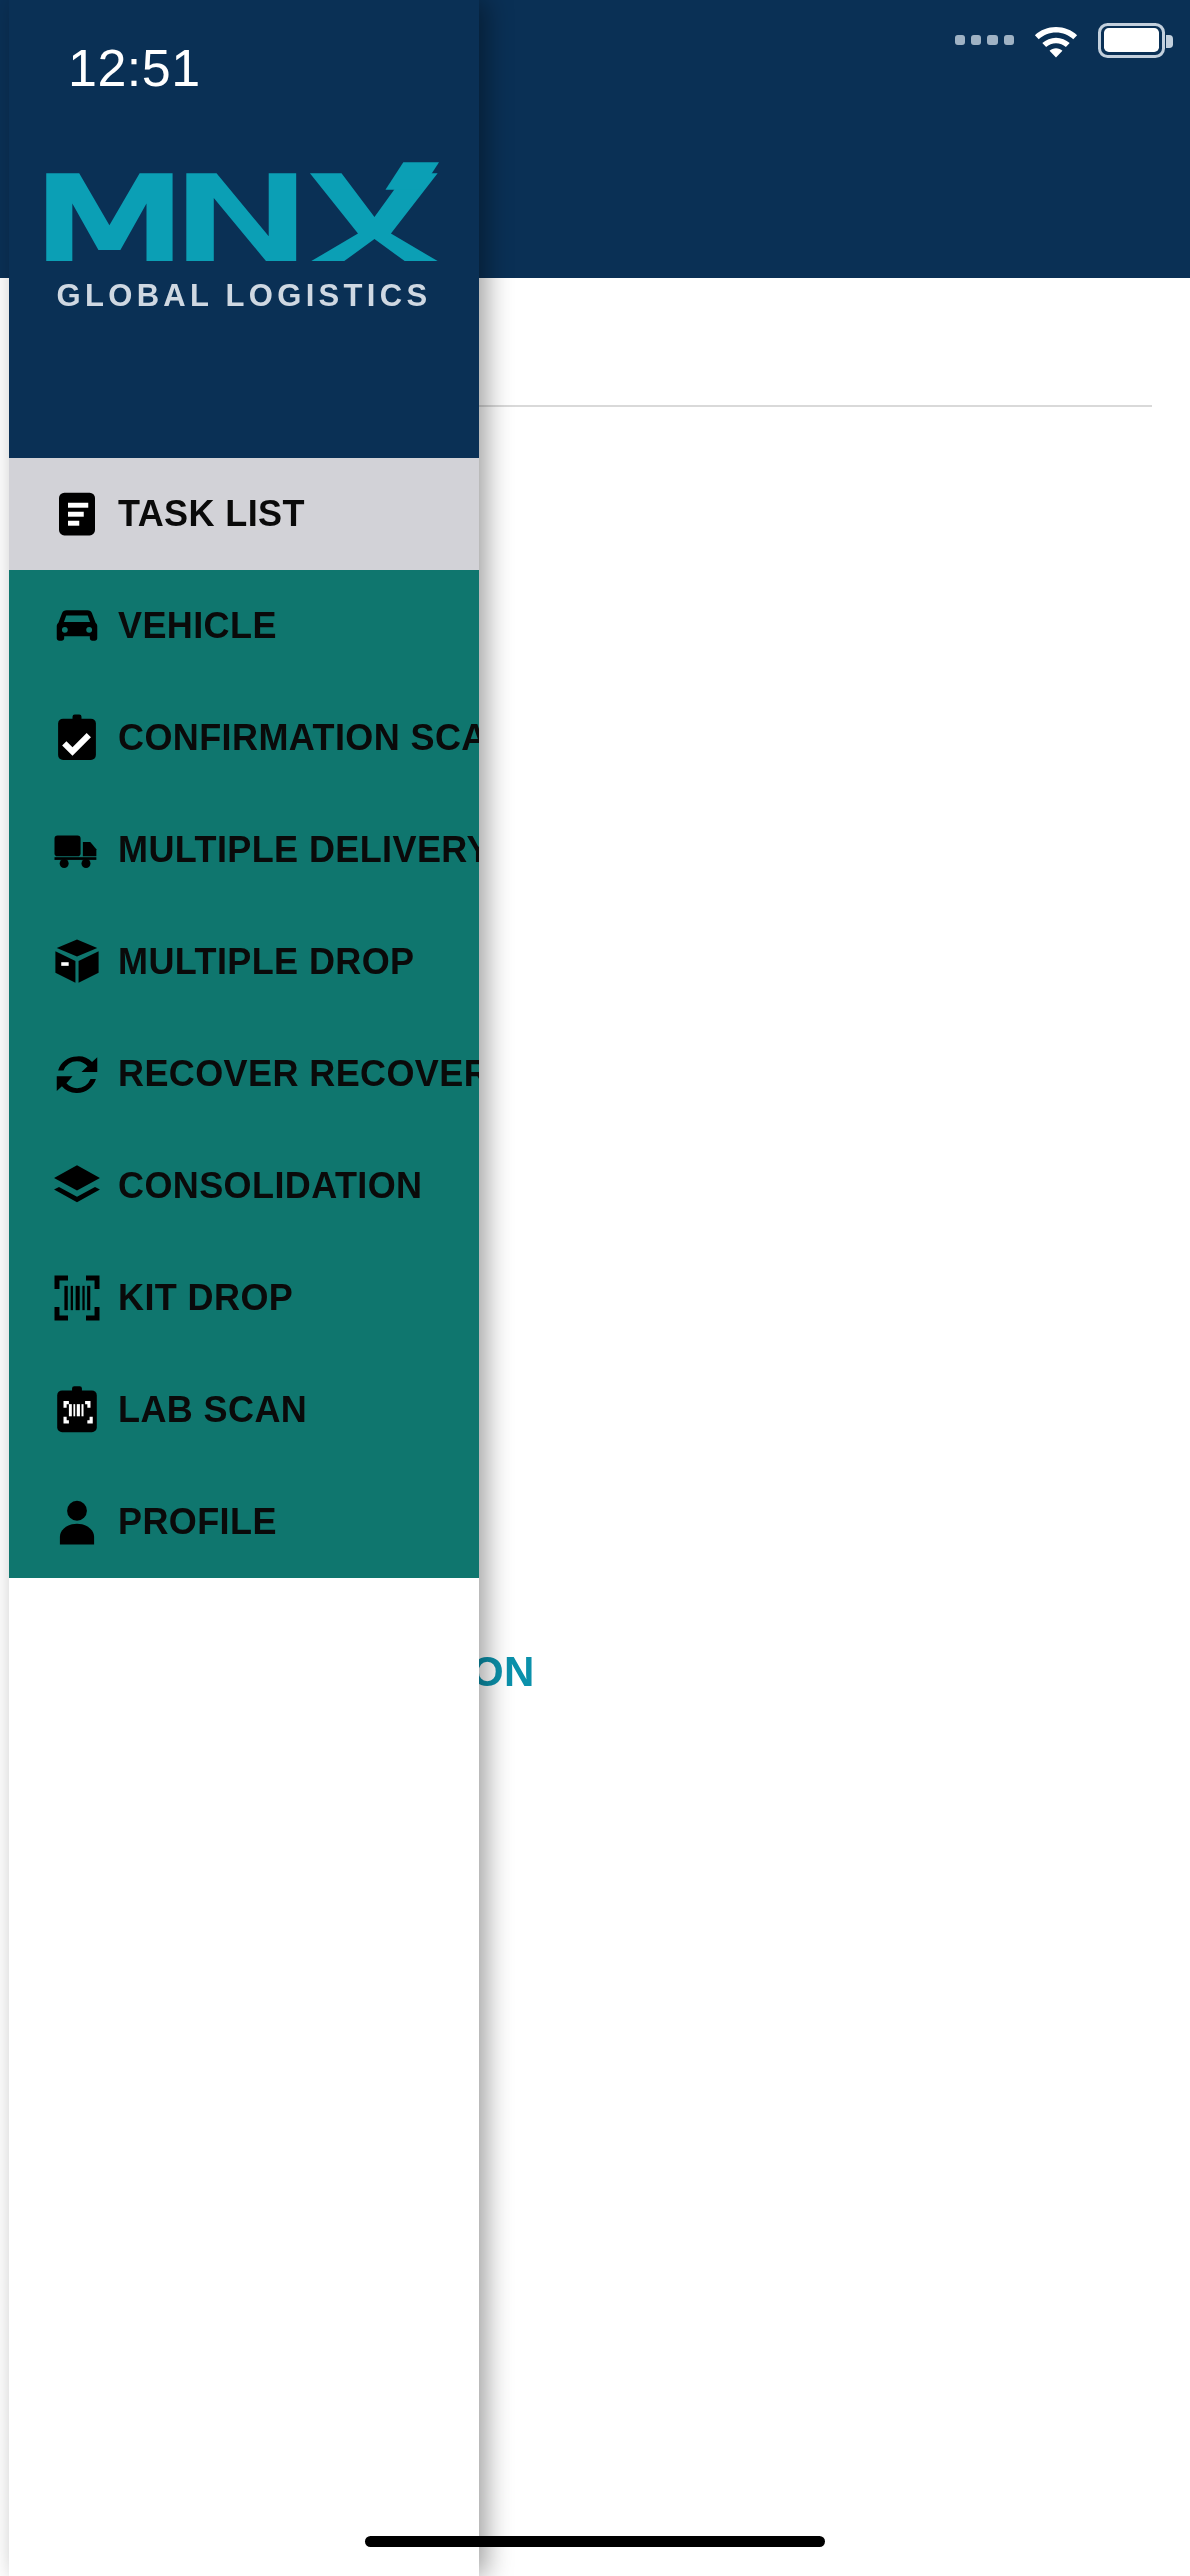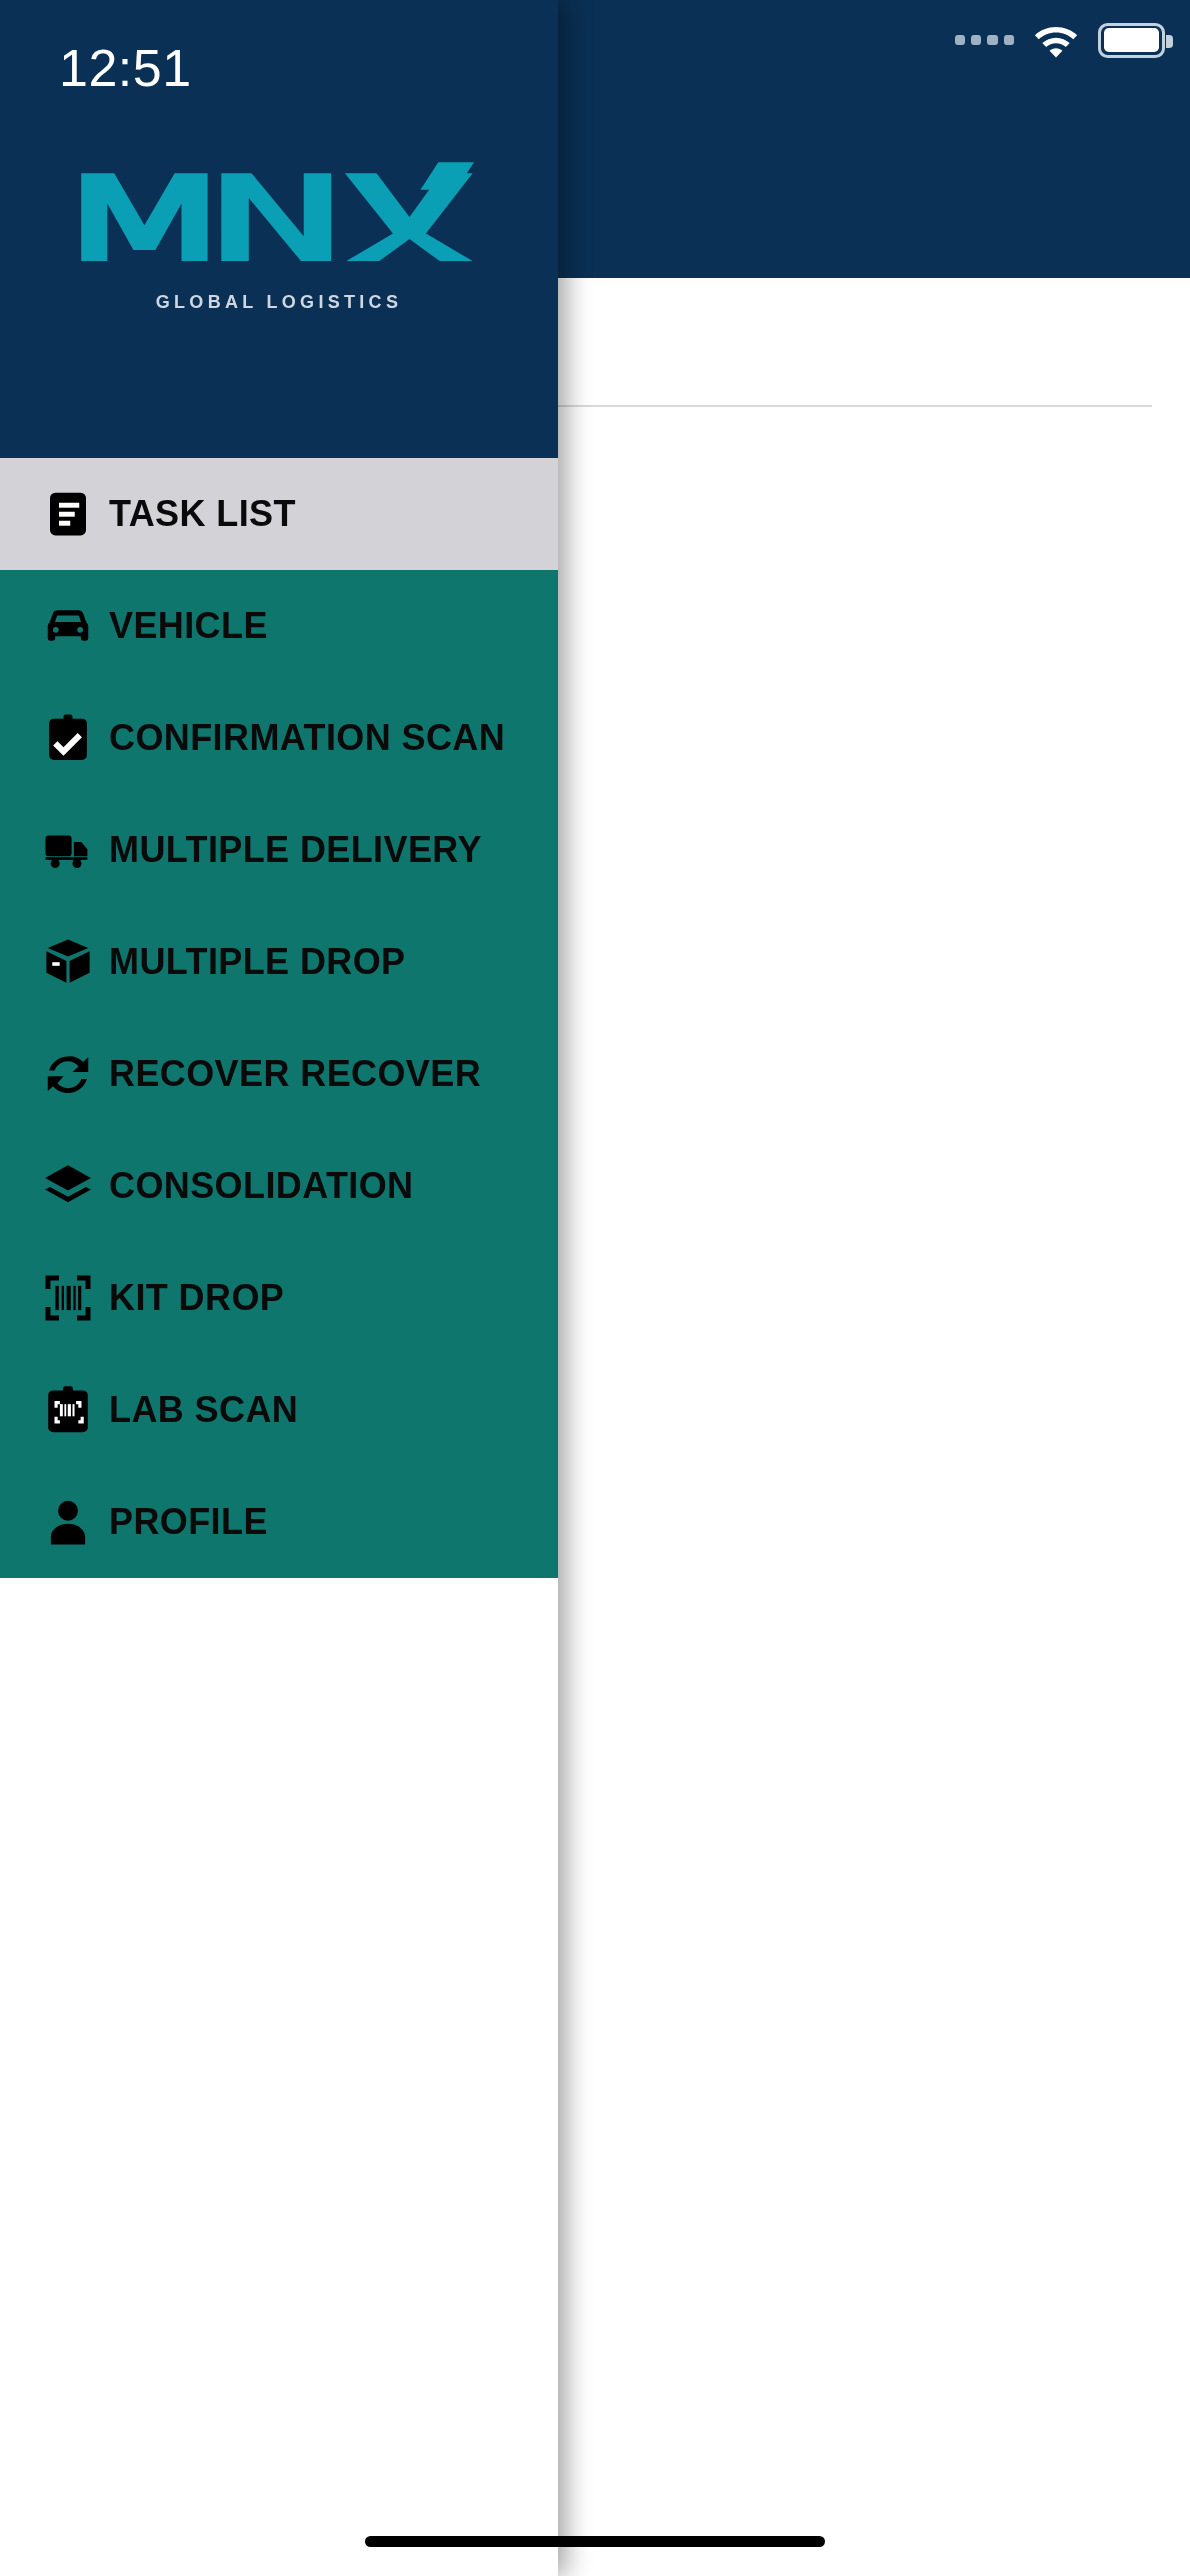--- a/index.html
+++ b/index.html
@@ -57,30 +57,30 @@
   .card-top { display:flex; align-items:flex-start; gap:33px; }
   .card-icon { flex:0 0 auto; width:92px; height:81px; display:flex; align-items:center; justify-content:center; color:#0b91ab; }
   .card-icon svg { width:88px; height:73px; display:block; fill:#0b91ab; }
   .card-head { flex:1 1 auto; min-width:0; }
   .card-status { color:#0b91ab; font-size:42px; font-weight:bold; letter-spacing:0.3px; white-space:nowrap; }
   .card-date { color:#0a0a0a; font-size:42px; font-weight:bold; margin-top:5.8px; white-space:nowrap; }
   .card-details { margin-top:23px; color:#5b5b5b; font-size:36px; font-weight:bold; line-height:1.28; white-space:pre-line; }
 
   
   #drawer {
-    position:absolute; left:0; top:0; width:558px; height:2576px;
+    position:absolute; left:9px; top:0; width:470px; height:2576px;
     background:#ffffff;
     box-shadow: 7.7px 0 25px rgba(0,0,0,0.38);
     display:flex; flex-direction:column; z-index:5;
   }
   #drawer-header { background:#0a3055; height:458px; flex:0 0 auto; position:relative; }
   #clock { position:absolute; left:59px; top:38px; color:#ffffff; font-size:52px; font-weight:400; letter-spacing:0.5px; }
   #logo-block { position:absolute; left:0; right:0; top:161px; text-align:center; }
   #logo-mark { width:412px; height:104px; display:block; margin:0 auto; }
-  #logo-tagline { color:#cfd8e2; font-size:18px; font-weight:bold; letter-spacing:4.3px; margin-top:27px; }
+  #logo-tagline { color:#cfd8e2; font-size:31px; font-weight:bold; letter-spacing:4.3px; margin-top:13px; }
 
   #drawer-menu { flex:1 1 auto; background:#fff; padding-top:0; overflow:hidden; }
   .menu-item {
     display:flex; align-items:center; height:112px;
     padding-left:27px; cursor:pointer; background:#0f766e;
   }
   .menu-item.active { background:#d2d2d7; }
   .menu-ic { width:82px; flex:0 0 auto; display:flex; align-items:center; justify-content:center; }
   .menu-ic svg { width:54px; height:54px; fill:#000; display:block; }
   .menu-label { font-size:36px; font-weight:bold; color:#0a0a0a; letter-spacing:0.4px; white-space:nowrap; }

